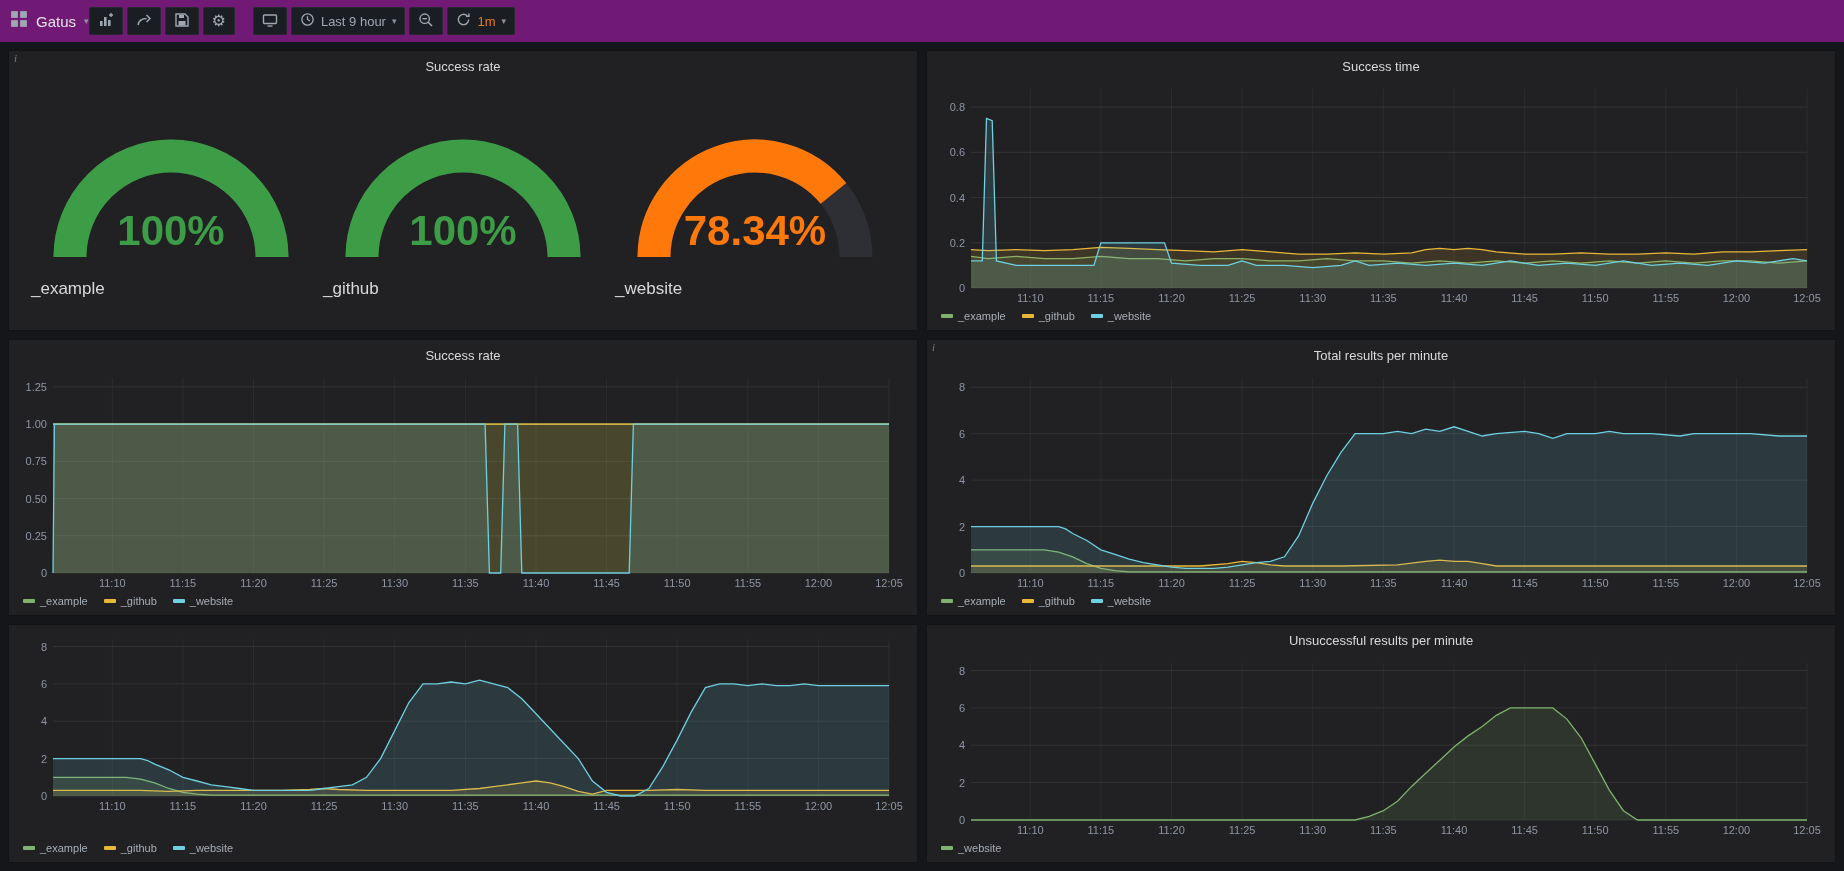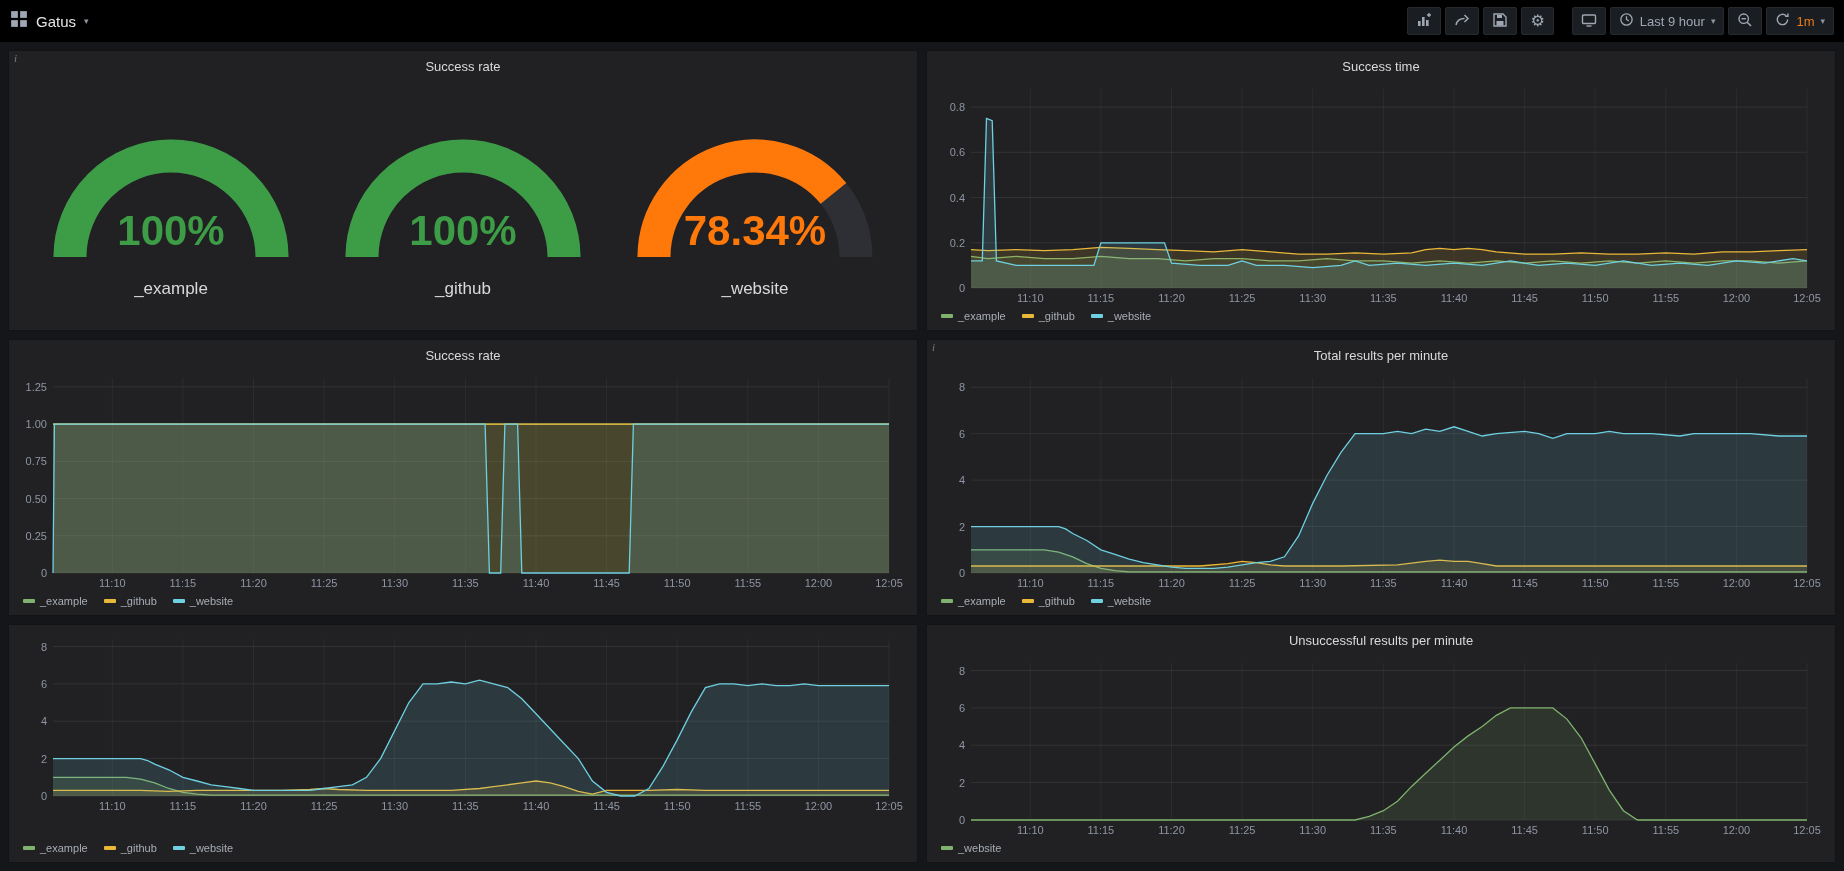--- a/index.html
+++ b/index.html
@@ -1,20 +1,20 @@
 <!DOCTYPE html>
 <html><head>
 <meta charset="utf-8">
 <style>
   *{margin:0;padding:0;box-sizing:border-box}
   html,body{width:1844px;height:871px;overflow:hidden;background:#141619;
     font-family:"Liberation Sans","DejaVu Sans",sans-serif;color:#d8d9da}
   
-  .navbar{height:42px;background:#000000;display:flex;align-items:center;
-    justify-content:space-between;padding:0 10px;}
+  .navbar{height:42px;background:#701a75;display:flex;align-items:center;
+    padding:0 10px;}
   .nav-left{display:flex;align-items:center;gap:8px}
   .nav-title{font-size:15px;color:#e3e4e6;cursor:pointer}
   .caret{color:#8e95a0;font-size:9px;line-height:1}
   .nav-right{display:flex;align-items:center;gap:4px}
   .nav-btn{background:#1a1d21;border:1px solid #26292e;border-radius:2px;color:#9fa7b3;
     display:flex;align-items:center;gap:6px;padding:5px 8px;font-size:13px;cursor:pointer;
     font-family:inherit;height:28px}
   .nav-btn.spaced{margin-left:14px}
   .gear-glyph{font-size:16px;line-height:1;color:#9fa7b3}
   .refresh-val{color:#eb7b18}
@@ -28,21 +28,21 @@
   .panel-info{position:absolute;top:0;left:0;width:16px;height:16px;font-size:11px;
     font-style:italic;color:#787d85;padding:1px 0 0 5px;cursor:pointer;
     font-family:"Liberation Serif",serif;z-index:2}
   .chart{flex:1;min-height:0}
   .legend{display:flex;gap:16px;padding:2px 4px 0;font-size:11px;color:#a7adb5;height:18px}
   .legend-item{display:flex;align-items:center;gap:5px;cursor:pointer}
   .legend-swatch{display:inline-block;width:12px;height:4px;border-radius:1px}
   svg text.tick{fill:#8e95a3;font-size:11px;font-family:"Liberation Sans",sans-serif}
   
   .gauges{flex:1;display:flex;align-items:center;justify-content:space-evenly}
-  .gauge{display:flex;flex-direction:column;align-items:center}
+  .gauge{display:flex;flex-direction:column;align-items:flex-start}
   .gauge-value{font-size:42px;font-weight:700;font-family:"Liberation Sans",sans-serif}
   .gauge-label{font-size:17px;color:#d8d9da;margin-top:2px}
 </style>
 </head>
 <body>
 
 <header class="navbar">
   <div class="nav-left">
     <span>
       <svg width="18" height="18" viewBox="0 0 16 16">

